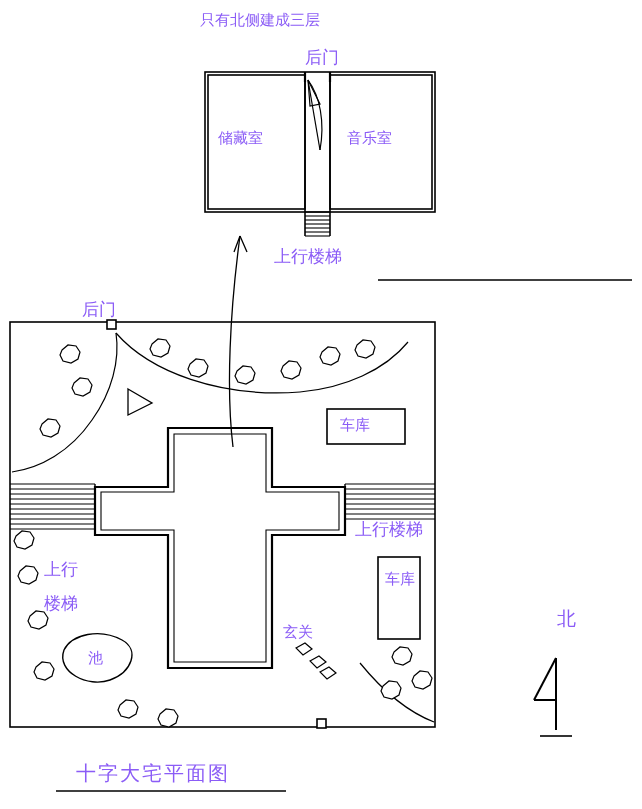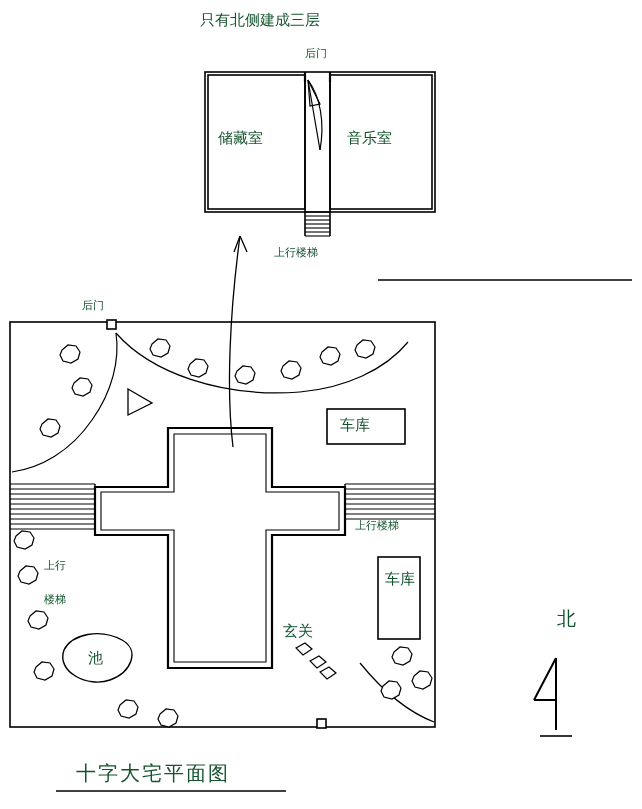--- a/index.html
+++ b/index.html
@@ -18,23 +18,23 @@
   .stage {
     position: absolute;
     left: 0; top: 0;
     width: 642px;
     height: 809px;
   }
   .lbl {
     position: absolute;
     white-space: nowrap;
     line-height: 1.15;
-    color: #14532d;
-  }
-  .lbl-sm { font-size: 11px; }
+    color: #8b5cf6;
+  }
+  .lbl-sm { font-size: 17px; }
   .lbl-md { font-size: 15px; }
   .lbl-lg { font-size: 19px; }
   .lbl-title {
     font-size: 20px;
     letter-spacing: 2px;
   }
   .two-line { text-align: center; }
   svg { position: absolute; left: 0; top: 0; }
 </style>
 </head>
@@ -183,21 +183,21 @@
 
   <div class="lbl lbl-md" style="left:340px; top:417px;">车库</div>
 
   <div class="lbl lbl-sm" style="left:355px; top:520px;">上行楼梯</div>
 
   <div class="lbl lbl-sm two-line" style="left:44px; top:560px;">上行</div>
   <div class="lbl lbl-sm two-line" style="left:44px; top:562px;margin-top:32px;">楼梯</div>
 
   <div class="lbl lbl-md" style="left:385px; top:570px; line-height:1.25; width:28px; text-align:center;">车库</div>
 
-  <div class="lbl lbl-md" style="left:283px; top:624px;font-family:Liberation Mono, monospace;">玄关</div>
+  <div class="lbl lbl-md" style="left:283px; top:624px;">玄关</div>
 
   <div class="lbl lbl-md" style="left:88px; top:650px;">池</div>
 
   <div class="lbl lbl-lg" style="left:557px; top:608px;">北</div>
 
   <div class="lbl lbl-title" style="left:76px; top:762px;">十字大宅平面图</div>
 
 </div>
 
 </body></html>

